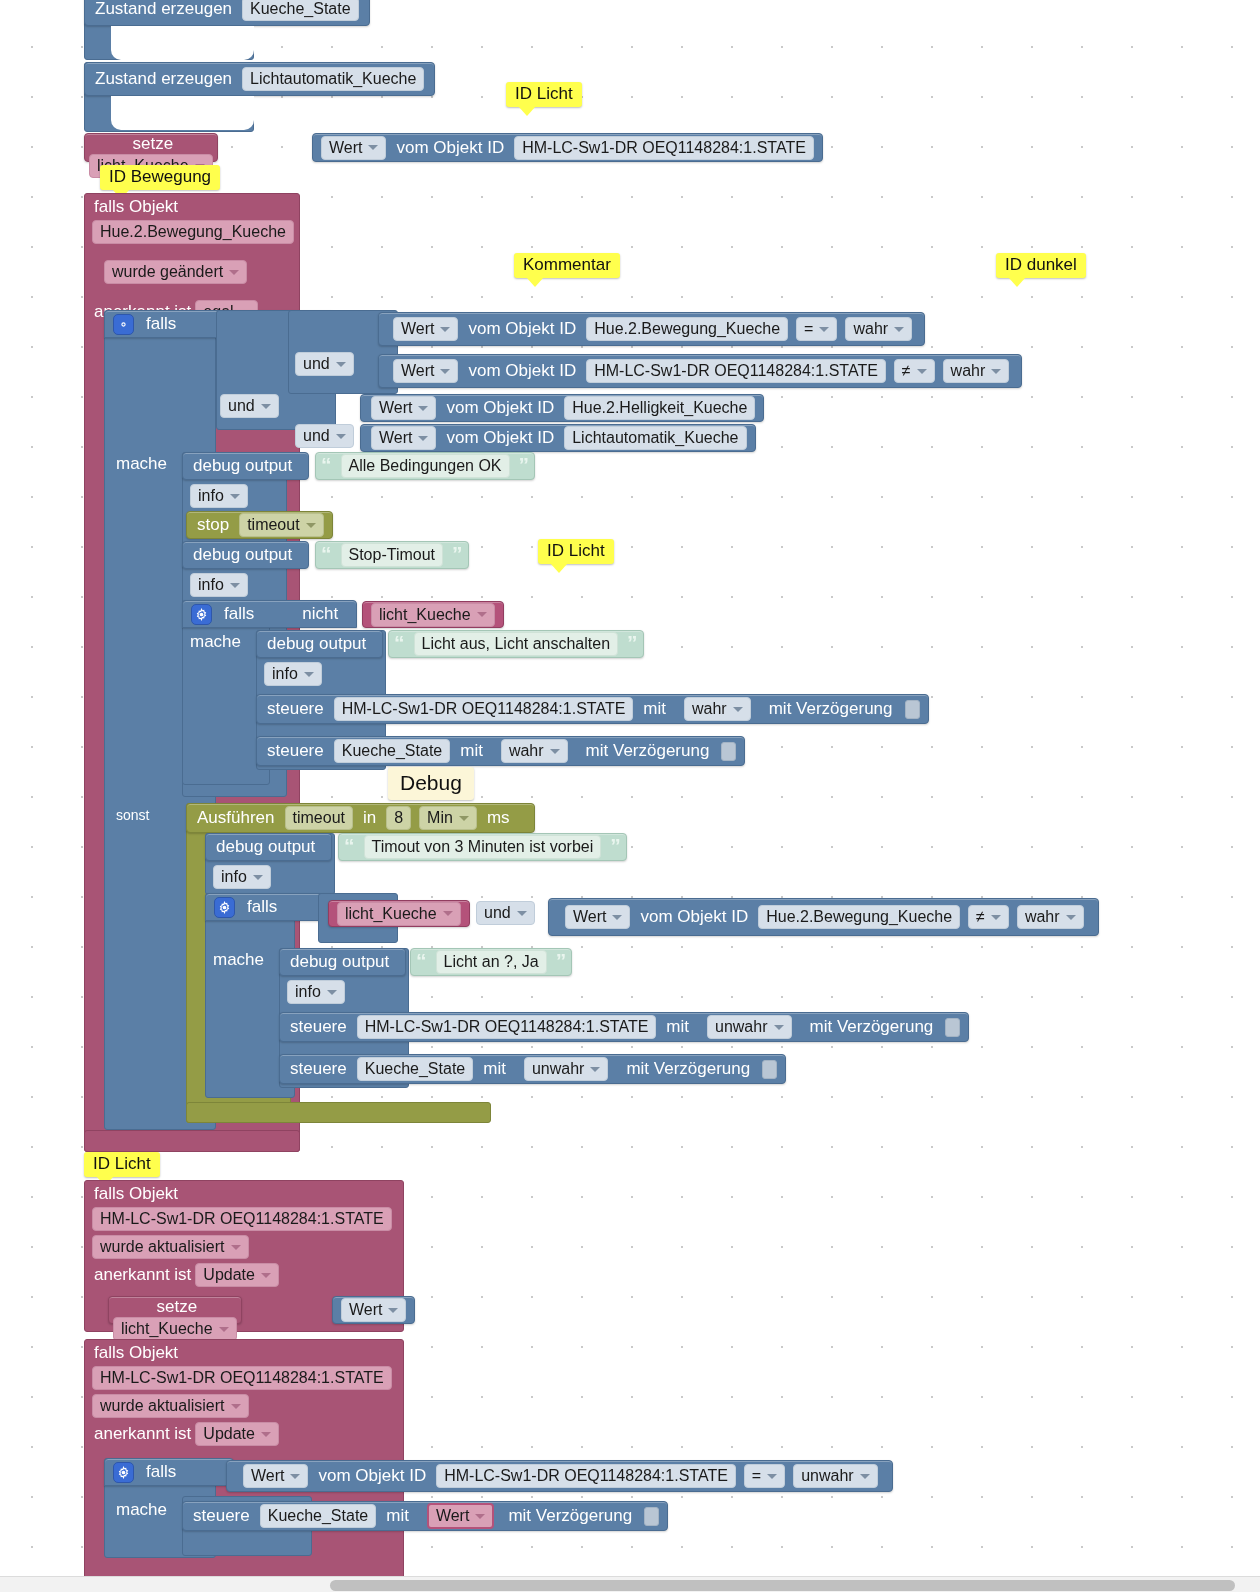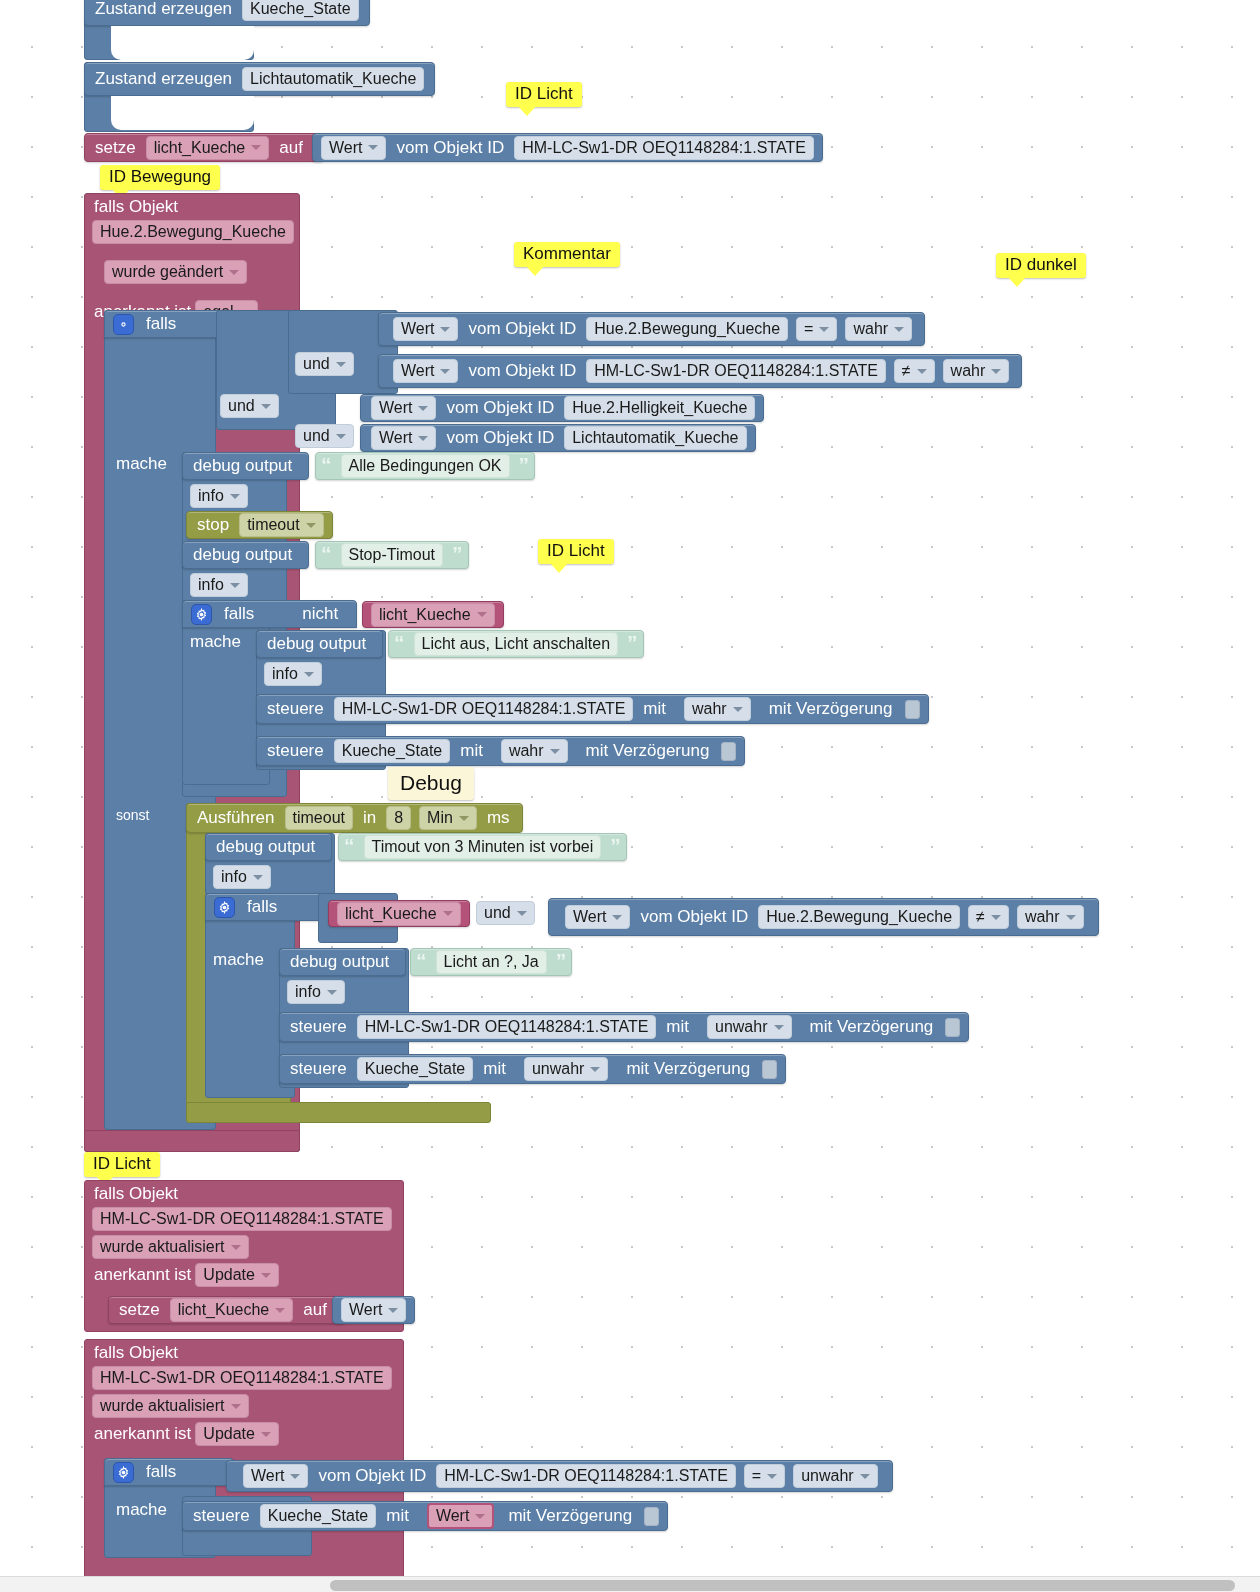--- a/index.html
+++ b/index.html
@@ -23,21 +23,21 @@
   .stmt {
     border-radius: 4px;
     color: #ffffff;
     font-size: 17px;
     display: flex;
     align-items: center;
     white-space: nowrap;
     box-shadow: inset 0 1px 0 rgba(255,255,255,.28), 0 1px 2px rgba(0,0,0,.18);
   }
   .c-blue    { background: #5b7fa6; border: 1px solid #4a6c91; }
-  .c-mauve   { background: #a85475; border: 1px solid #8f4361; }
+  .c-mauve   { background: #a85475; border: 1px solid #8f4361; flex-direction: column; }
   .c-olive   { background: #949c46; border: 1px solid #7d8539; }
   .c-mint    { background: #bfddcf; border: 1px solid #a4c6b6; color:#222; }
   .c-dkmauve { background: #b4527a; border: 1px solid #923d60; }
 
   
   .field {
     display: inline-flex; align-items: center;
     background: #aebfd2;
     border: 1px solid #9aafc5;
     border-radius: 4px;
@@ -171,21 +171,21 @@
   <div class="blk" style="left:84px; top:193px;">
     <div style="color:#fff; font-size:17px; padding:4px 10px 2px 10px;">falls Objekt</div>
     <div style="padding:1px 0 0 8px;"><span class="field pinkf" style="margin:0">Hue.2.Bewegung_Kueche</span></div>
     <div style="padding:4px 0 0 8px;"><span class="field pinkf dd" style="margin:12px">wurde geändert</span></div>
     <div style="padding:4px 0 0 10px; color:#fff; font-size:17px; display:flex; align-items:center;">
       <span>anerkannt ist</span>
       <span class="field pinkf dd">egal</span>
     </div>
   </div>
 
-  <div class="note" style="left:514px; top:242px;">Kommentar</div>
+  <div class="note" style="left:514px; top:253px;">Kommentar</div>
 
   <div class="note" style="left:996px; top:253px;">ID dunkel</div>
 
   <div class="fill c-blue" style="left:104px; top:310px; width:112px; height:820px;"></div>
 
   <div class="blk stmt c-blue" style="left:104px; top:310px; height:28px; width:230px; border-radius:4px 4px 0 0;">
     <span class="gear">
       <svg width="13" height="13" viewBox="0 0 24 24" fill="#ffffff">
         <path d="M12 8a4 4 0 1 0 0 8 4 4 0 0 0 0-8zm0 6a2 2 0 1 1 0-4 2 2 0 0 1 0 4z"></path>
         <path d="M20.2 13.5l1.7-1-2-3.5-1.9.7a7.6 7.6 0 0 0-1.6-1L16.1 7h-4l-.3 1.7c-.6.2-1.1.6-1.6 1L8.3 9l-2 3.5 1.7 1a7.4 7.4 0 0 0 0 1.9l-1.7 1 2 3.5 1.9-.7c.5.4 1 .8 1.6 1l.3 1.8h4l.3-1.8c.6-.2 1.1-.6 1.6-1l1.9.7 2-3.5-1.7-1a7.4 7.4 0 0 0 0-1.9z" opacity="0"></path>
@@ -329,21 +329,21 @@
   <div class="blk" style="left:116px; top:807px; color:#fff; font-size:14px;">sonst</div>
 
   <div class="fill c-olive" style="left:186px; top:803px; width:105px; height:320px;"></div>
   <div class="fill c-olive" style="left:186px; top:1102px; width:305px; height:21px;"></div>
   <div class="blk stmt c-olive" style="left:186px; top:803px; height:30px;">
     <span class="lbl first">Ausführen</span>
     <span class="field olivef">timeout</span>
     <span class="lbl">in</span>
     <span class="field olivef">8</span>
     <span class="field olivef dd">Min</span>
-    <span class="lbl" style="padding-right:12px">ms</span>
+    <span class="lbl" style="padding-right:24px">ms</span>
   </div>
 
   <div class="fill c-blue" style="left:205px; top:833px; width:130px; height:62px;"></div>
   <div class="blk stmt c-blue" style="left:205px; top:833px; height:28px;">
     <span class="lbl first">debug output</span>
     <span style="width:10px"></span>
   </div>
   <div class="blk stmt c-mint" style="left:338px; top:833px; height:28px;">
     <span class="q l">“</span>
     <span class="field mintf">Timout von 3 Minuten ist vorbei</span>

